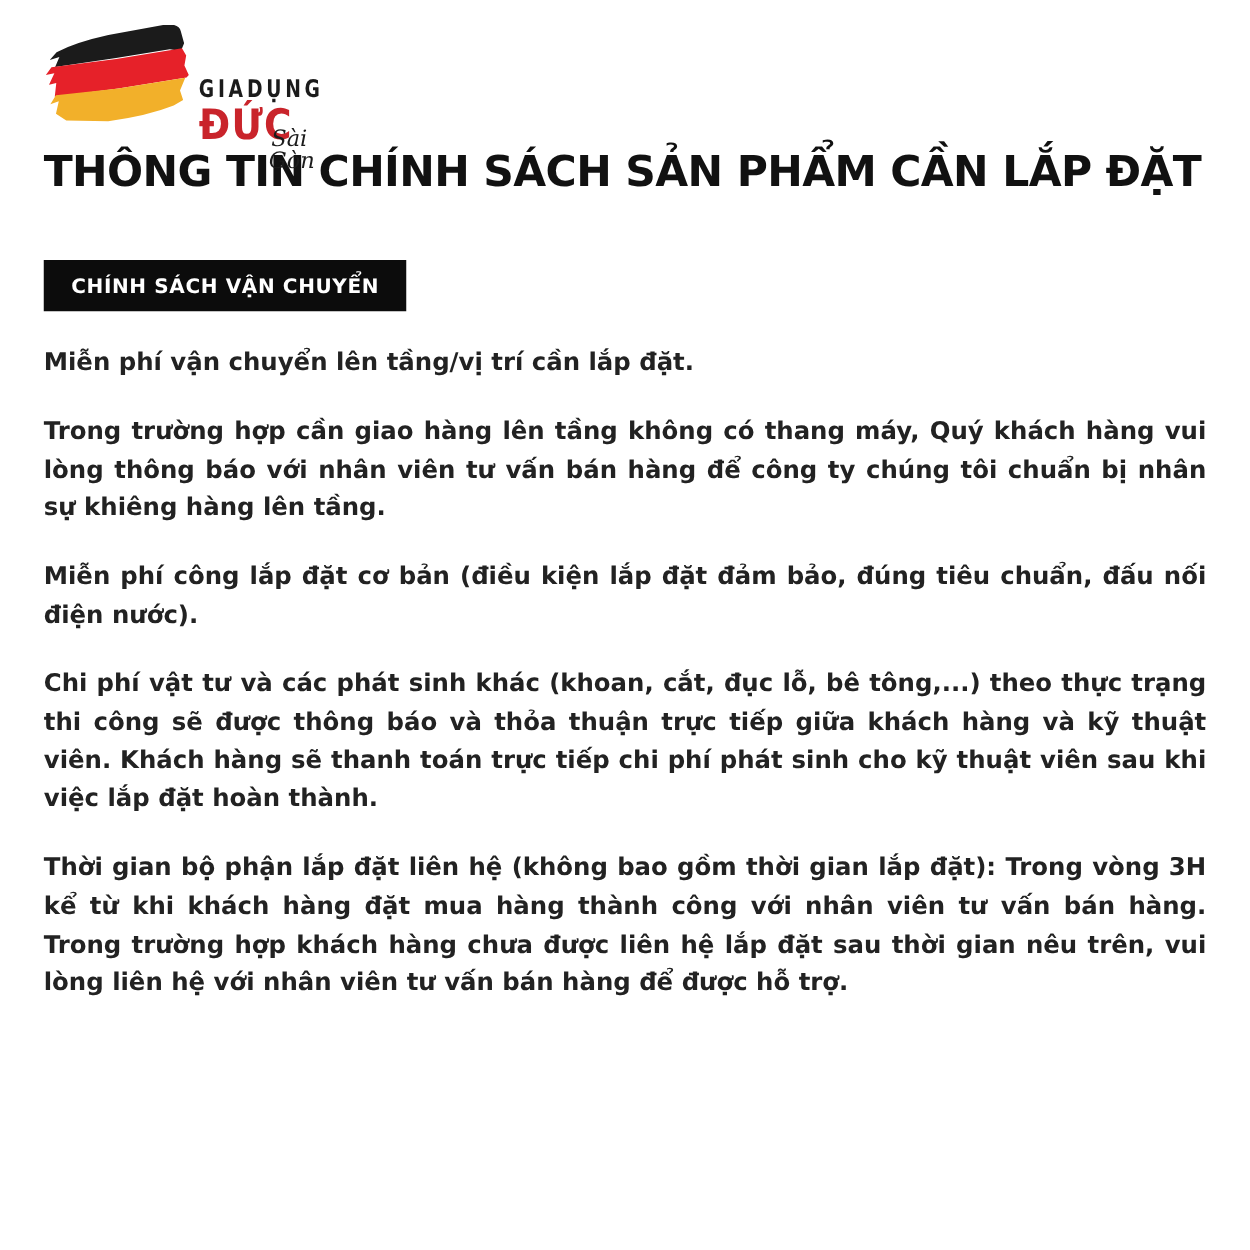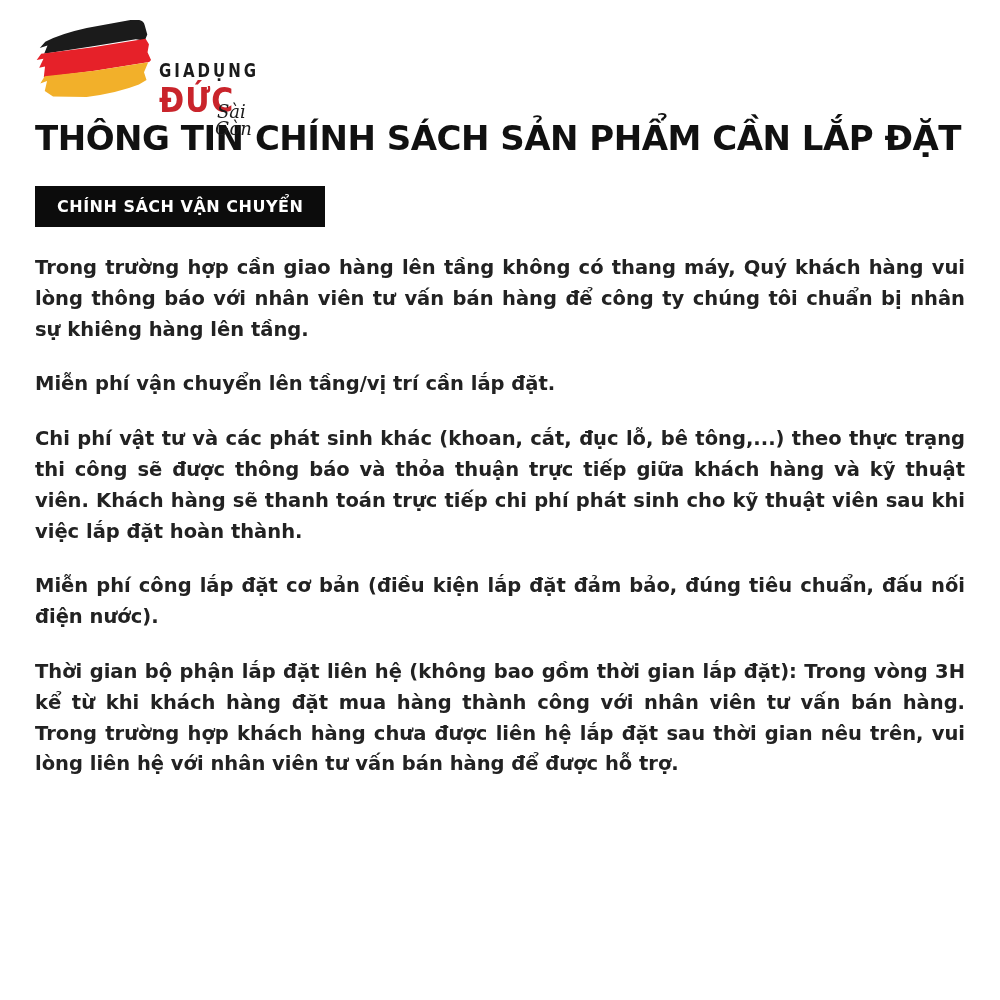--- a/index.html
+++ b/index.html
@@ -39,21 +39,21 @@
     font-size: 34px; font-weight: 700; color: #111111; letter-spacing: -0.5px;
     margin: 10px 0 0 0; white-space: nowrap;
   }
 
   
   .badge {
     display: inline-block; background: #0c0c0c; color: #ffffff;
     font-size: 16px; font-weight: 700; letter-spacing: 0.5px;
     padding: 11px 22px; margin: 40px 0 2px 0;
   }
-  .section.first .badge { margin-top: 28px; }
+  .section.first .badge { margin-top: 50px; }
   .section p {
     font-size: 19.5px; font-weight: 600; line-height: 1.58; color: #222222;
     text-align: justify; margin-top: 24px;
   }
 </style>
 </head>
 <body>
 
 <div class="page">
 
@@ -74,27 +74,27 @@
         <span class="brand-script s1">Sài</span>
         <span class="brand-script s2">Gòn</span>
       </span>
     </div>
   </div>
 
   <h1 class="page-title">THÔNG TIN CHÍNH SÁCH SẢN PHẨM CẦN LẮP ĐẶT</h1>
 
   <div class="section first">
     <span class="badge">CHÍNH SÁCH VẬN CHUYỂN</span>
+    <p>Miễn phí vận chuyển lên tầng/vị trí cần lắp đặt.</p>
     <p>Trong trường hợp cần giao hàng lên tầng không có thang máy, Quý khách hàng vui lòng thông báo với nhân viên tư vấn bán hàng để công ty chúng tôi chuẩn bị nhân sự khiêng hàng lên tầng.</p>
-    <p>Miễn phí vận chuyển lên tầng/vị trí cần lắp đặt.</p>
   </div>
 
   <div class="section">
+    <p>Miễn phí công lắp đặt cơ bản (điều kiện lắp đặt đảm bảo, đúng tiêu chuẩn, đấu nối điện nước).</p>
     <p>Chi phí vật tư và các phát sinh khác (khoan, cắt, đục lỗ, bê tông,...) theo thực trạng thi công sẽ được thông báo và thỏa thuận trực tiếp giữa khách hàng và kỹ thuật viên. Khách hàng sẽ thanh toán trực tiếp chi phí phát sinh cho kỹ thuật viên sau khi việc lắp đặt hoàn thành.</p>
-    <p>Miễn phí công lắp đặt cơ bản (điều kiện lắp đặt đảm bảo, đúng tiêu chuẩn, đấu nối điện nước).</p>
     <p>Thời gian bộ phận lắp đặt liên hệ (không bao gồm thời gian lắp đặt): Trong vòng 3H kể từ khi khách hàng đặt mua hàng thành công với nhân viên tư vấn bán hàng. Trong trường hợp khách hàng chưa được liên hệ lắp đặt sau thời gian nêu trên, vui lòng liên hệ với nhân viên tư vấn bán hàng để được hỗ trợ.</p>
   </div>
 
   <div class="section">
     
     
     
   </div>
 
 </div>

